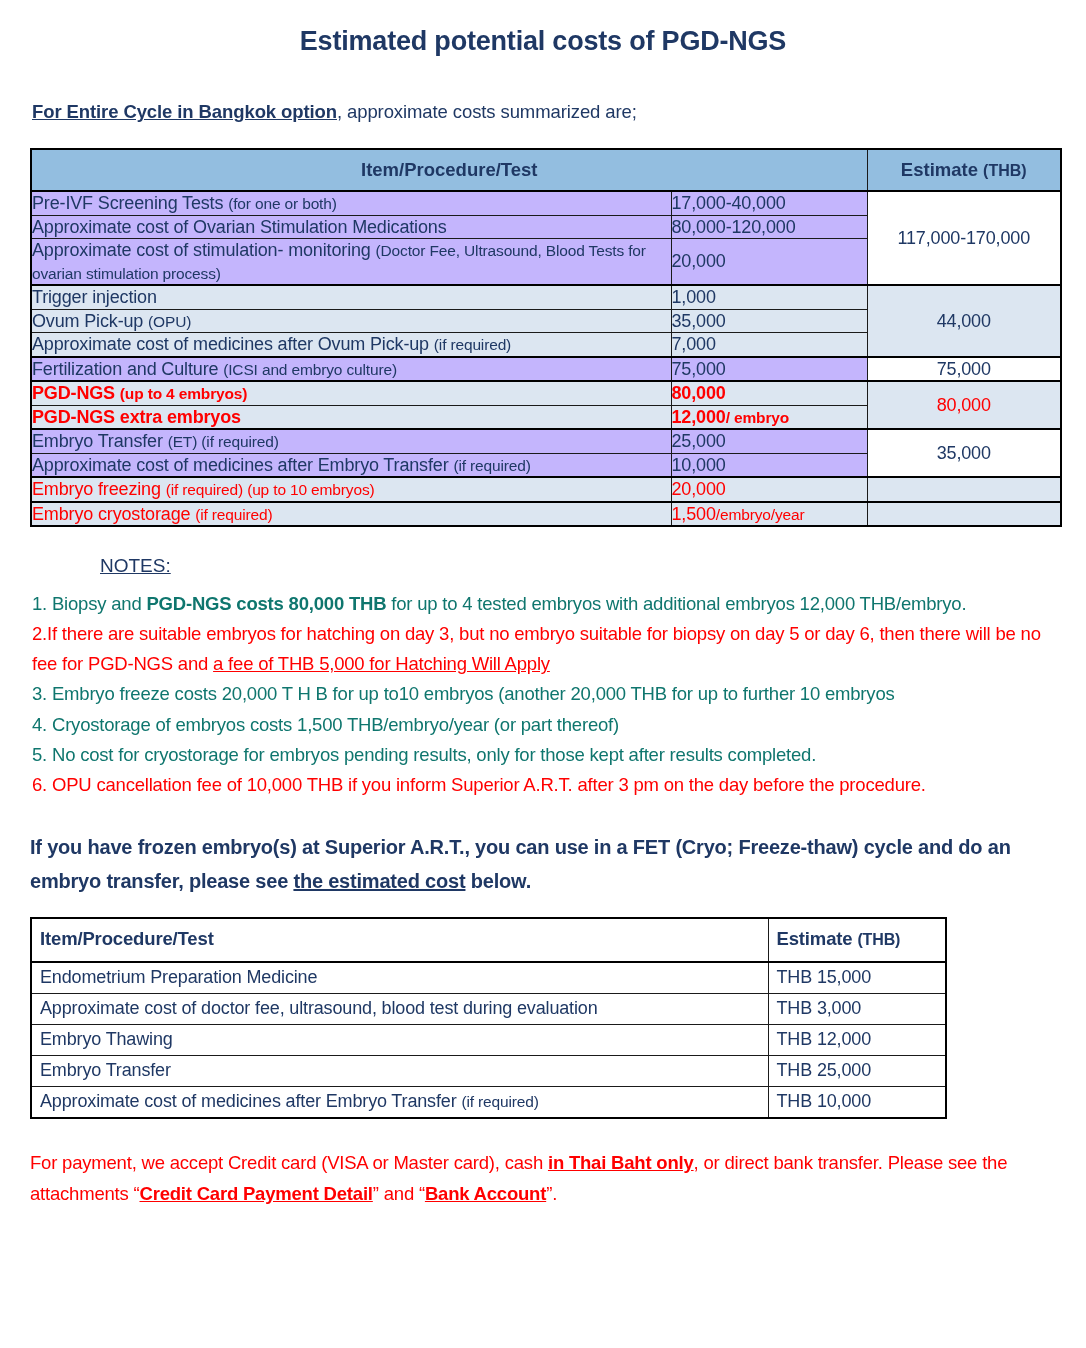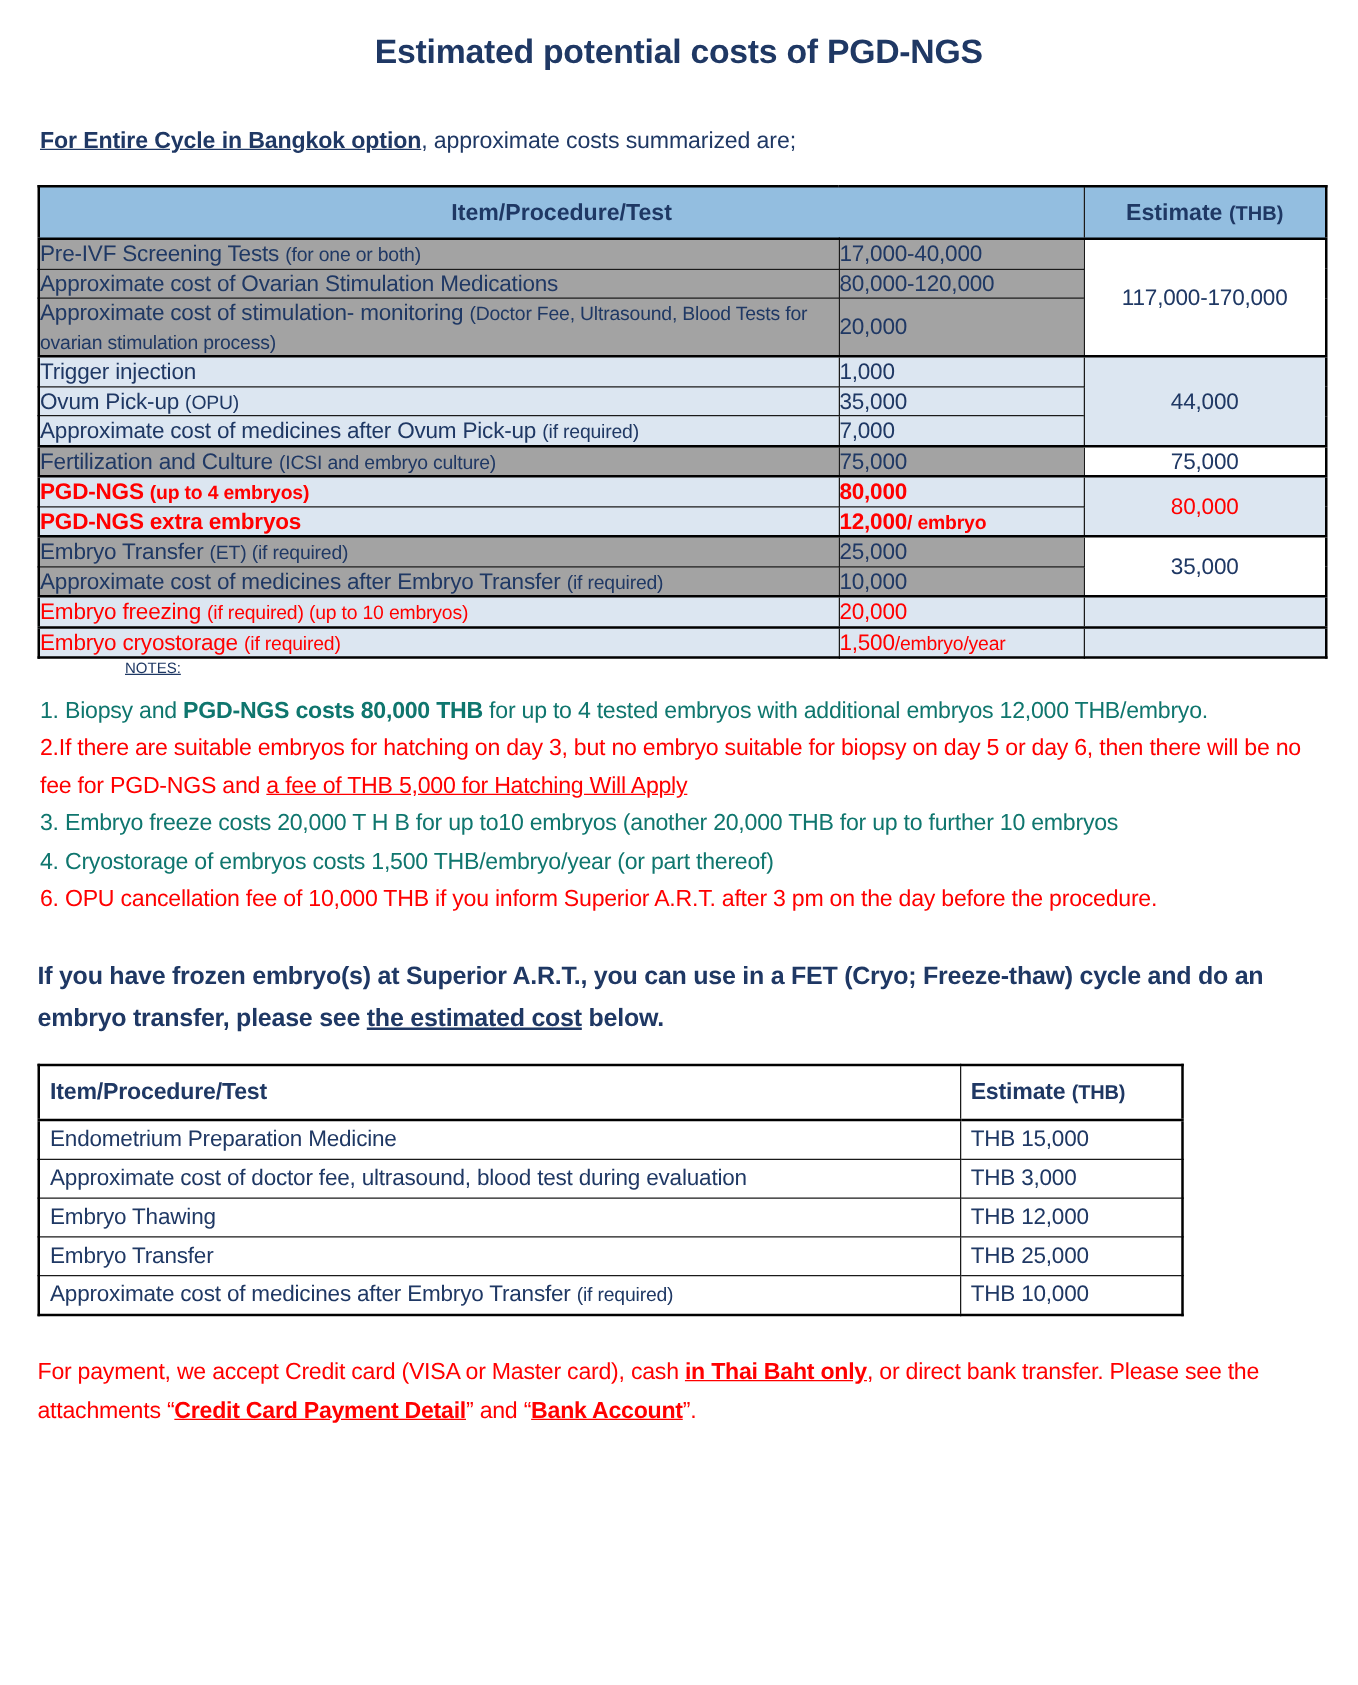--- a/index.html
+++ b/index.html
@@ -79,36 +79,37 @@
     padding: 4px 8px 5px 8px;
     font-size: 18px;
     line-height: 1.25;
     letter-spacing: -0.15px;
   }
   .cell-sub { font-size: 15.5px; }
   .c-item  { }
   .c-price { }
   .c-est   { text-align: center; font-size: 18px; }
 
-  tr.bg-white  td { background: #a3a3a3; }
+  tr.bg-white  td { background: #c4b5fd; }
   tr.bg-blue   td { background: #DCE6F1; }
   td.bg-white  { background: #FFFFFF !important; }
   td.bg-blue   { background: #DCE6F1 !important; }
 
   .red  { color: #FF0000; }
   .navy { color: #1F3864; }
   .b    { font-weight: bold; }
 
   
   tr.grp-top td { border-top: 2.5px solid #000000; }
 
   
   .notes-title {
+    margin-top: 28px;
     padding-left: 70px;
-    font-size: 12px;
+    font-size: 19px;
     color: #1F3864;
     text-decoration: underline;
   }
   .notes-list {
     margin-top: 12px;
     padding-left: 2px;
   }
   .note {
     font-size: 18.5px;
     line-height: 1.63;
@@ -254,20 +255,21 @@
         </tr>
       </tbody>
   </table>
 
   <div class="notes-title">NOTES:</div>
   <div class="notes-list" id="notes-list">
       <div class="note"><span>1. Biopsy and </span><span class="b">PGD-NGS costs 80,000 THB</span><span> for up to 4 tested embryos with additional embryos 12,000 THB/embryo.</span></div>
       <div class="note red"><span>2.If there are suitable embryos for hatching on day 3, but no embryo suitable for biopsy on day 5 or day 6, then there will be no fee for PGD-NGS and </span><span class="u">a fee of THB 5,000 for Hatching Will Apply</span></div>
       <div class="note"><span>3. Embryo freeze costs 20,000 T H B  for up to10 embryos (another 20,000 THB for up to further 10 embryos</span></div>
       <div class="note"><span>4. Cryostorage of embryos costs 1,500 THB/embryo/year (or part thereof)</span></div>
+      <div class="note"><span>5. No cost for cryostorage for embryos pending results, only for those kept after results completed.</span></div>
       <div class="note red"><span>6. OPU cancellation fee of 10,000 THB if you inform Superior A.R.T. after 3 pm on the day before the procedure.</span></div>
     </div>
 
   <div class="fet-para">
     <span>If you have frozen embryo(s) at Superior A.R.T., you can use in a FET (Cryo; Freeze-thaw) cycle and do an embryo transfer, please see </span><span class="u">the estimated cost</span><span> below.</span>
   </div>
 
   <table class="fet-table">
     <colgroup>
         <col class="f1">

